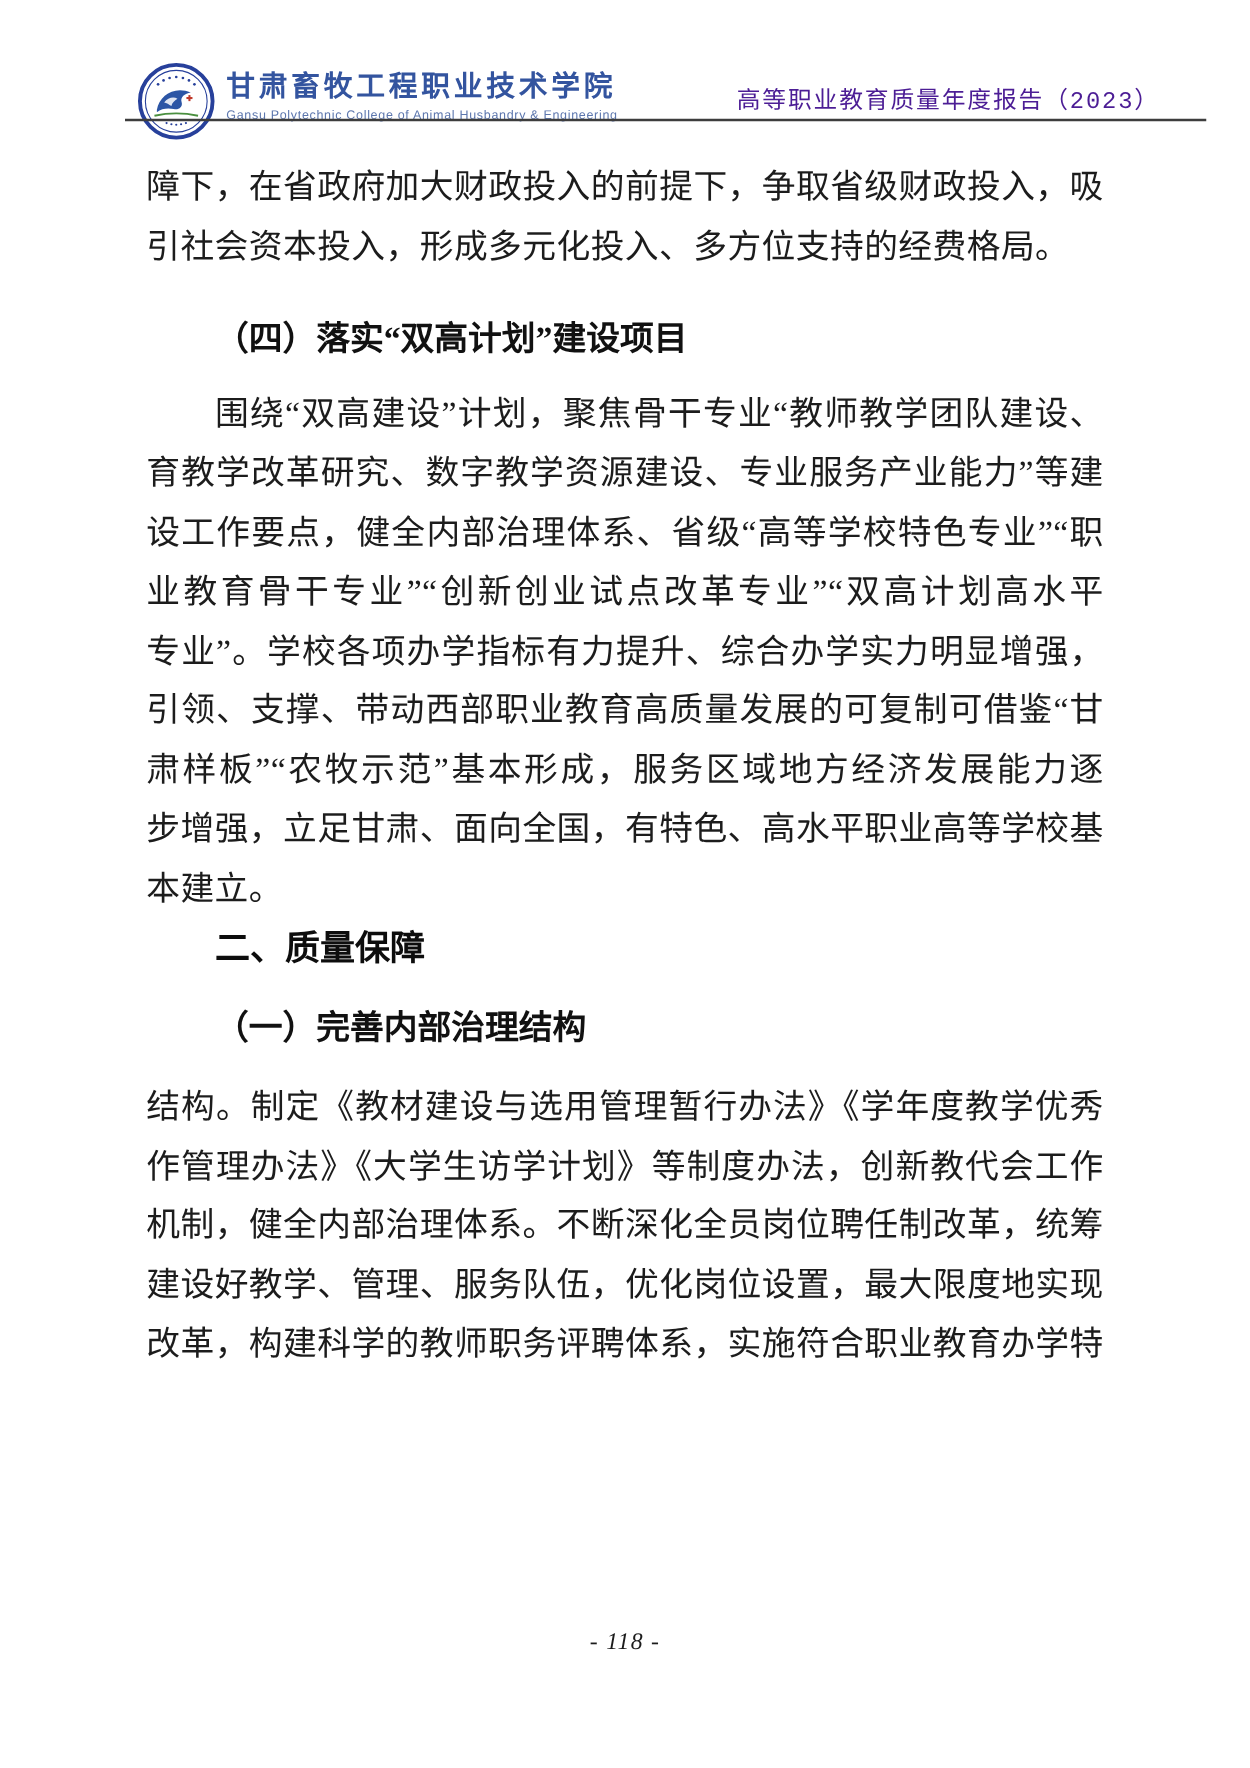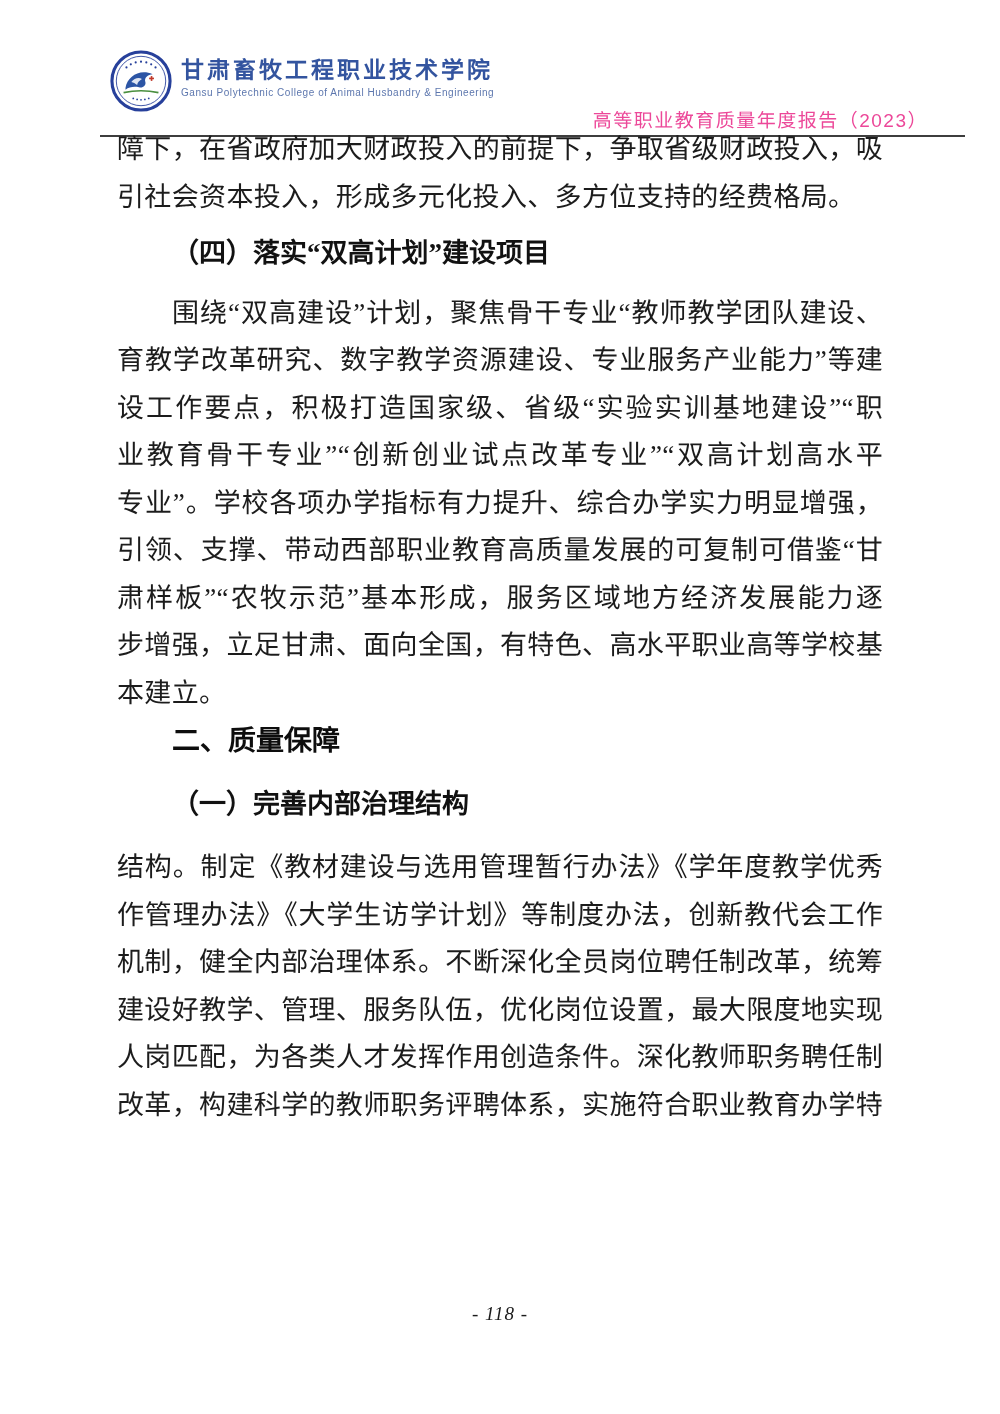--- a/index.html
+++ b/index.html
@@ -9,21 +9,21 @@
     width: 1000px;
     height: 1414px;
     margin: 0 auto;
     background: #ffffff;
     overflow: hidden;
     color: #1c1c1c;
     font-family: "Liberation Serif", "DejaVu Serif", serif;
   }
 
   
-  .header { position: absolute; top: 0; left: 0; right: 0; height: 137px; }
+  .header { position: absolute; top: 0; left: 0; right: 0; height: 97px; }
   .header-rule {
     position: absolute; left: 100px; right: 35px; bottom: 0;
     border-bottom: 2px solid #3d3d3d;
   }
   .logo { position: absolute; left: 110px; top: 50px; width: 62px; height: 62px; }
   .names { position: absolute; left: 181px; top: 56px; }
   .college-zh {
     font-family: "DejaVu Serif", "Liberation Serif", serif;
     font-weight: 700;
     font-size: 23px;
@@ -37,24 +37,24 @@
     font-family: "Liberation Sans", "DejaVu Sans", sans-serif;
     font-size: 10px;
     letter-spacing: 0.55px;
     color: #5d77ae;
     white-space: nowrap;
   }
   .report-title {
     position: absolute;
     right: 72px;
     bottom: 5px;
-    font-family: Liberation Sans, sans-serif;
+    font-family: Liberation Mono, monospace;
     font-size: 19px;
     letter-spacing: 1.5px;
-    color: #ec4899;
+    color: #4c1d95;
     white-space: nowrap;
   }
 
   
   .main {
     position: absolute;
     top: 126px;
     left: 117px;
     width: 766px;
   }
@@ -68,21 +68,21 @@
     text-justify: inter-character;
     white-space: nowrap;
   }
   .line.j { text-align-last: justify; white-space: normal; }
   .h-kai {
     font-family: "Liberation Serif", "DejaVu Serif", serif;
     font-weight: 700;
     font-size: 27px;
     line-height: 47.5px;
     padding-left: 55px;
-    margin-top: 9px;
+    margin-top: 27px;
     margin-bottom: 12px;
     color: #111;
     white-space: nowrap;
   }
   .h-hei {
     font-family: "Liberation Sans", "DejaVu Sans", sans-serif;
     font-weight: 700;
     font-size: 28px;
     line-height: 47.5px;
     padding-left: 55px;
@@ -148,34 +148,33 @@
   </div>
 
   <div class="main">
     <p class="line j">障下，在省政府加大财政投入的前提下，争取省级财政投入，吸</p>
     <p class="line">引社会资本投入，形成多元化投入、多方位支持的经费格局。</p>
 
     <h3 class="h-kai">（四）落实“双高计划”建设项目</h3>
 
     <p class="line j" style="text-indent:55px">围绕“双高建设”计划，聚焦骨干专业“教师教学团队建设、</p>
     <p class="line j">育教学改革研究、数字教学资源建设、专业服务产业能力”等建</p>
-    <p class="line j">设工作要点，积极打造国家级、省级“实验实训基地建设”“职</p>
+    <p class="line j">设工作要点，健全内部治理体系、省级“高等学校特色专业”“职</p>
     <p class="line j">业教育骨干专业”“创新创业试点改革专业”“双高计划高水平</p>
     <p class="line j">专业”。学校各项办学指标有力提升、综合办学实力明显增强，</p>
     <p class="line j">引领、支撑、带动西部职业教育高质量发展的可复制可借鉴“甘</p>
     <p class="line j">肃样板”“农牧示范”基本形成，服务区域地方经济发展能力逐</p>
     <p class="line j">步增强，立足甘肃、面向全国，有特色、高水平职业高等学校基</p>
     <p class="line">本建立。</p>
 
     <h2 class="h-hei">二、质量保障</h2>
     <h3 class="h-kai sub">（一）完善内部治理结构</h3>
 
     <p class="line j">结构。制定《教材建设与选用管理暂行办法》《学年度教学优秀</p>
     <p class="line j">作管理办法》《大学生访学计划》等制度办法，创新教代会工作</p>
     <p class="line j">机制，健全内部治理体系。不断深化全员岗位聘任制改革，统筹</p>
     <p class="line j">建设好教学、管理、服务队伍，优化岗位设置，最大限度地实现</p>
-    <p class="line j">人岗匹配，为各类人才发挥作用创造条件。深化教师职务聘任制</p>
     <p class="line j">改革，构建科学的教师职务评聘体系，实施符合职业教育办学特</p>
   </div>
 
   <div class="footer">- 118 -</div>
 
 </div>
 
 </body></html>

